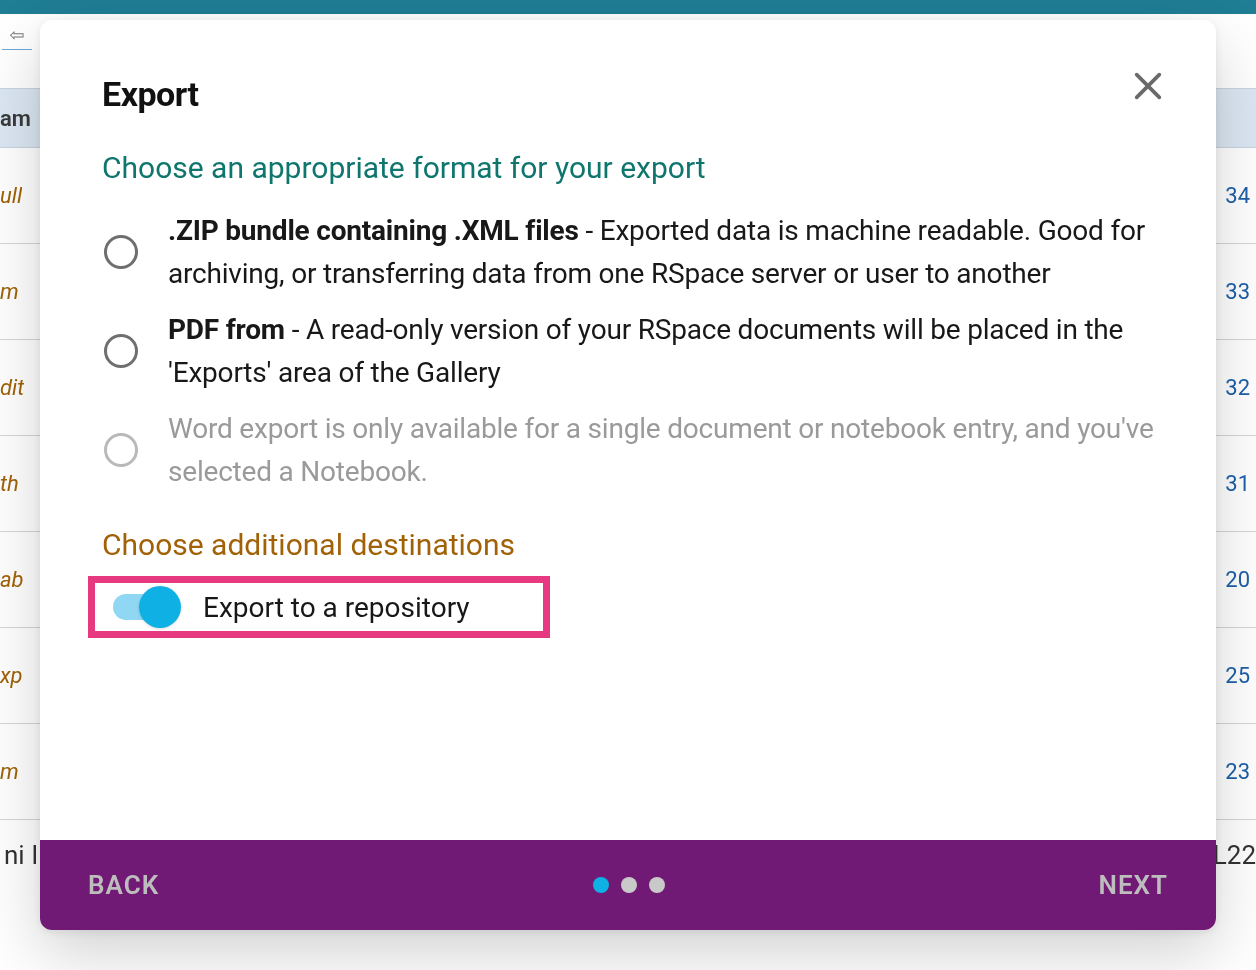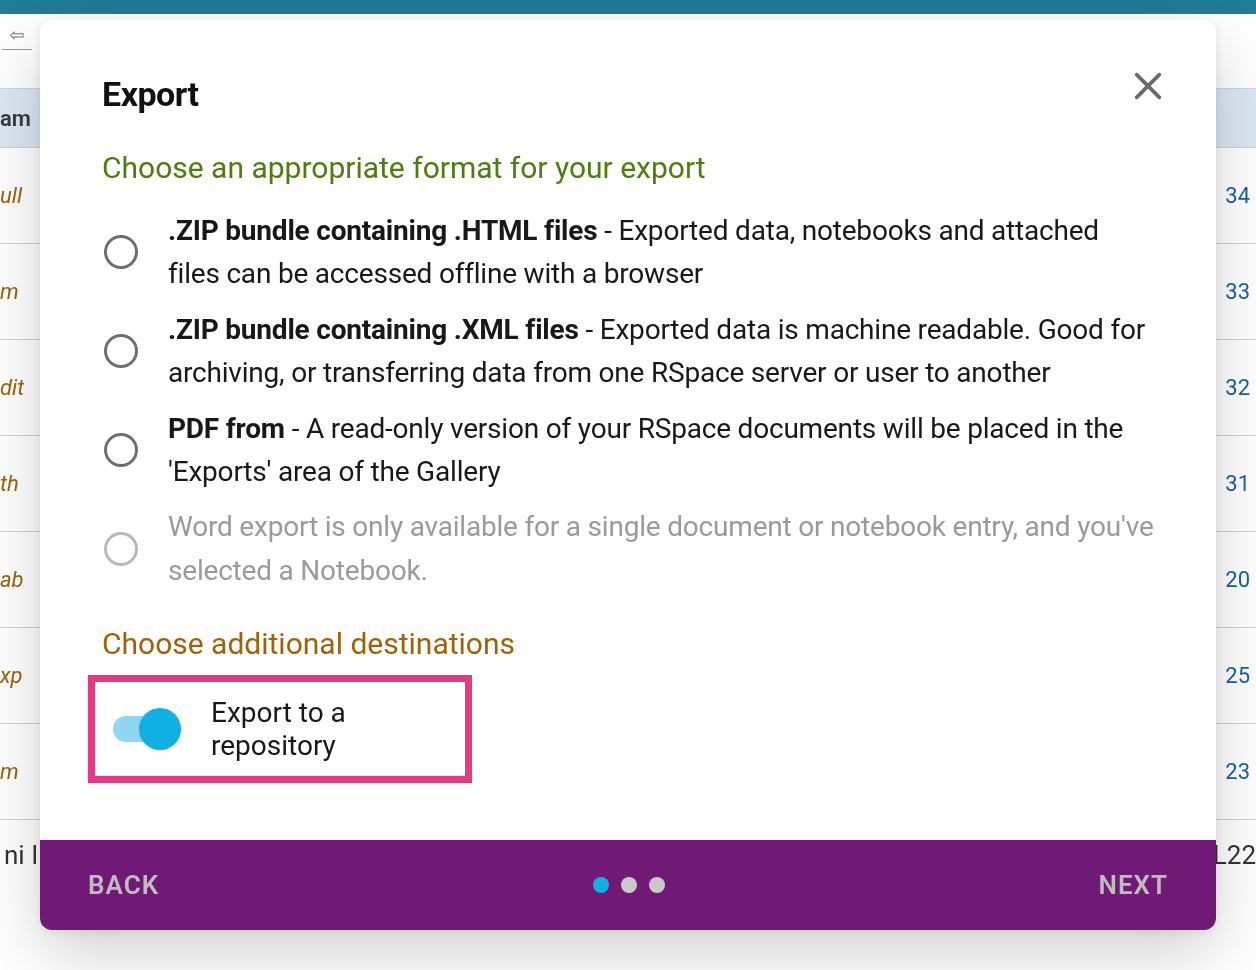--- a/index.html
+++ b/index.html
@@ -104,21 +104,21 @@
 
   h1.export-title {
     font-size: 34px;
     font-weight: 700;
     margin: 0 0 36px 0;
     color: #111;
     letter-spacing: -0.5px;
   }
   .subtitle {
     font-size: 30px;
-    color: #4d7c0f;
+    color: #0f766e;
     margin: 16px 0 18px 0;
   }
   .destinations-subtitle {
     font-size: 30px;
     color: #a16207;
     margin: 28px 0 14px 0;
   }
 
   .options {
     display: flex;
@@ -146,25 +146,25 @@
     font-size: 28px;
     line-height: 1.55;
     color: #181818;
     letter-spacing: -0.2px;
   }
   .option-text strong { font-weight: 700; }
   .option-text.disabled { color: #9a9a9a; }
 
   .highlight-box {
     border: 7px solid #e63980;
-    padding: 14px 18px;
-    width: 384px;
-    display: flex;
-    align-items: center;
-    gap: 30px;
+    padding: 3px 18px;
+    width: 462px;
+    display: flex;
+    align-items: center;
+    gap: 22px;
     margin-top: 2px;
     margin-left: -14px;
   }
   .switch {
     position: relative;
     width: 68px; height: 42px;
     flex: 0 0 68px;
     cursor: pointer;
   }
   .switch-track {
@@ -275,26 +275,20 @@
         <line x1="20" y1="4" x2="4" y2="20" stroke="currentColor" stroke-width="2.6" stroke-linecap="round"></line>
       </svg>
     </div>
 
     <h1 class="export-title">Export</h1>
 
     <div class="subtitle">Choose an appropriate format for your export</div>
 
     <div class="options">
 
-      <div class="option">
-        <div class="radio"></div>
-        <div class="option-text">
-          <strong>.ZIP bundle containing .HTML files</strong><span> - Exported data, notebooks and attached files can be accessed offline with a browser</span>
-        </div>
-      </div>
 
       <div class="option">
         <div class="radio"></div>
         <div class="option-text">
           <strong>.ZIP bundle containing .XML files</strong><span> - Exported data is machine readable. Good for archiving, or transferring data from one RSpace server or user to another</span>
         </div>
       </div>
 
       <div class="option">
         <div class="radio"></div>

